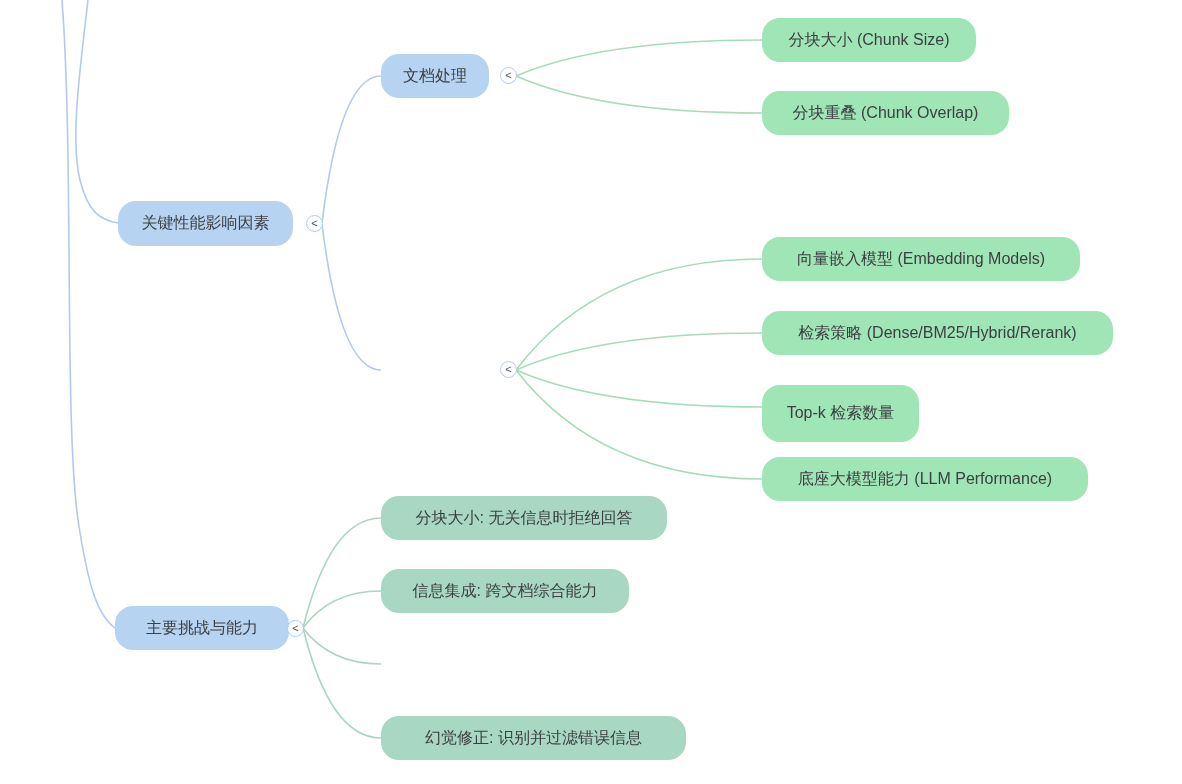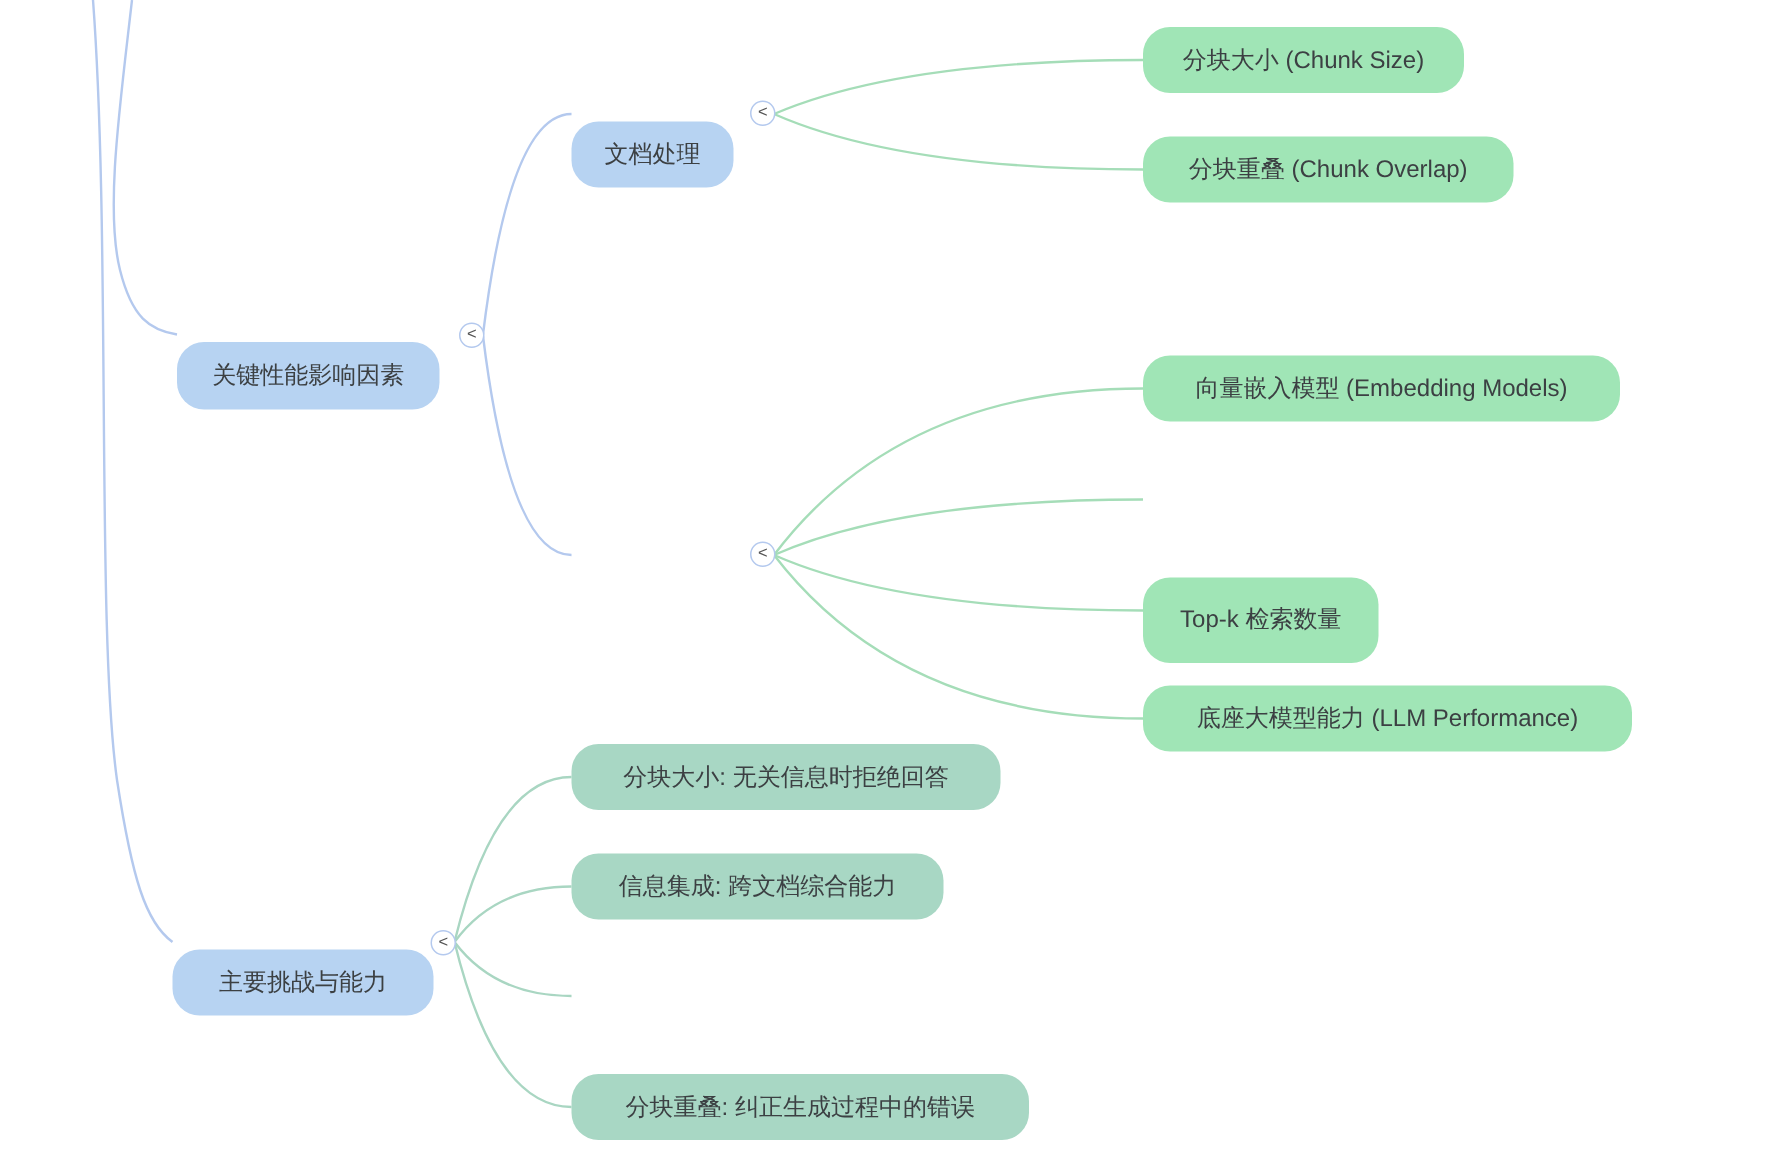--- a/index.html
+++ b/index.html
@@ -25,21 +25,21 @@
   .node{
     position:absolute;
     display:flex;align-items:center;justify-content:center;
     border-radius:18px;
     font-size:16px;color:var(--text);
     white-space:nowrap;
     box-sizing:border-box;
     padding:0 12px;
     cursor:pointer;
   }
-  .node.blue{background:var(--blue-node);margin-top:27px;}
+  .node.blue{background:var(--blue-node);}
   .node.green{background:var(--green-node);}
   .node.teal{background:var(--teal-node);}
   .toggle{
     position:absolute;
     width:17px;height:17px;border-radius:50%;
     border:1px solid var(--edge-blue);
     background:#ffffff;
     display:flex;align-items:center;justify-content:center;
     font-size:11px;line-height:1;color:#555;
     box-sizing:border-box;
@@ -76,23 +76,24 @@
 
   <div class="node blue" style="left:381px;top:54px;width:108px;height:44px">文档处理</div>
   <div class="toggle" style="left:500px;top:67px">&lt;</div>
 
   <div class="node green" style="left:762px;top:18px;width:214px;height:44px">分块大小 (Chunk Size)</div>
   <div class="node green" style="left:762px;top:91px;width:247px;height:44px">分块重叠 (Chunk Overlap)</div>
 
   <div class="toggle" style="left:500px;top:361px">&lt;</div>
 
   <div class="node green" style="left:762px;top:237px;width:318px;height:44px">向量嵌入模型 (Embedding Models)</div>
+  <div class="node green" style="left:762px;top:311px;width:351px;height:44px">检索策略 (Dense/BM25/Hybrid/Rerank)</div>
   <div class="node green" style="left:762px;top:385px;width:157px;height:57px">Top-k 检索数量</div>
   <div class="node green" style="left:762px;top:457px;width:326px;height:44px">底座大模型能力 (LLM Performance)</div>
 
   <div class="node blue" style="left:115px;top:606px;width:174px;height:44px">主要挑战与能力</div>
   <div class="toggle" style="left:287px;top:620px">&lt;</div>
 
   <div class="node teal" style="left:381px;top:496px;width:286px;height:44px">分块大小: 无关信息时拒绝回答</div>
   <div class="node teal" style="left:381px;top:569px;width:248px;height:44px">信息集成: 跨文档综合能力</div>
-  <div class="node teal" style="left:381px;top:716px;width:305px;height:44px">分块重叠: 纠正生成过程中的错误</div>
+  <div class="node teal" style="left:381px;top:716px;width:305px;height:44px">幻觉修正: 识别并过滤错误信息</div>
 
 </div>
 
 </body></html>

